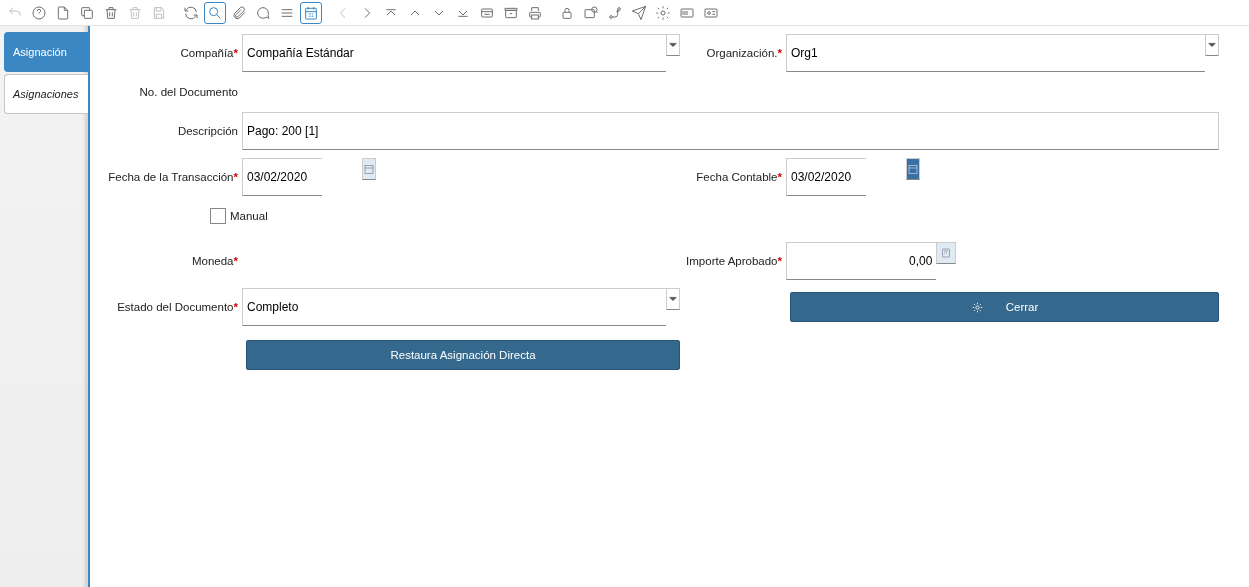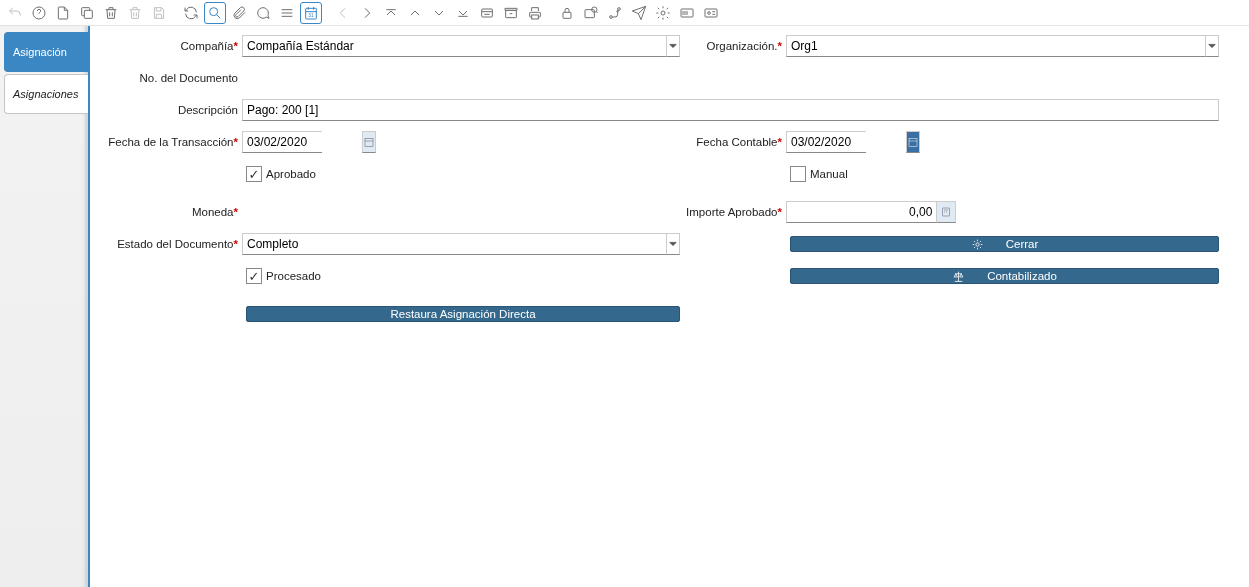--- a/index.html
+++ b/index.html
@@ -94,21 +94,21 @@
     font-size:11.5px;
     white-space:nowrap;
   }
   .req{color:#d40000;font-weight:bold;}
   .col.right .lbl{width:106px;}
   .fld{flex:1;display:flex;align-items:center;position:relative;}
   .text-input, .combo, .date-input, .num-input{
     height:22px;
     border:1px solid var(--border-light);
     border-bottom-color:#888;
-    padding:4px 4px;
+    padding:18px 4px;
     font-size:12px;
     font-family:inherit;
     background:#fff;
     width:100%;
   }
   .combo-wrap{display:flex;width:100%;}
   .combo{border-right:none;}
   .combo-btn{
     width:14px;height:22px;
     border:1px solid var(--border-light);
@@ -150,21 +150,21 @@
   }
   .chk.checked::after{
     content:"✓";
     font-size:13px;
     color:#333;
     line-height:1;
   }
   .chk-label{font-size:11.5px;}
   .action-btn{
     width:100%;
-    height:16px;
+    height:30px;
     background:var(--blue);
     color:#fff;
     border:1px solid #2a5575;
     display:flex;align-items:center;justify-content:center;
     gap:22px;
     font-size:11.5px;
     cursor:pointer;
     border-radius:2px;
   }
   .action-btn svg{width:13px;height:13px;stroke:#fff;fill:none;stroke-width:1.5;}
@@ -433,29 +433,20 @@
                   <rect x="4" y="5" width="16" height="16"></rect>
                   <line x1="4" y1="10" x2="20" y2="10"></line>
                 </svg>
               </div>
         </div>
           </div>
       </div>
     </div>
 
     <div class="form-row">
-      <div class="col left">
-        <div class="spacer-left"></div>
-        <div class="fld">
-            <div class="checkbox-wrap">
-          <div class="chk checked"></div>
-          <span class="chk-label">Aprobado</span>
-        </div>
-          </div>
-      </div>
       <div class="col right">
         <div class="spacer-left"></div>
         <div class="fld">
             <div class="checkbox-wrap">
           <div class="chk"></div>
           <span class="chk-label">Manual</span>
         </div>
           </div>
       </div>
     </div>
@@ -505,49 +496,27 @@
             <svg viewBox="0 0 24 24">
                 <circle cx="12" cy="12" r="3"></circle>
                 <path d="M12 3v3M12 18v3M3 12h3M18 12h3M5.6 5.6l2 2M16.4 16.4l2 2M5.6 18.4l2-2M16.4 7.6l2-2"></path>
               </svg>
             <span>Cerrar</span>
           </div>
         </div>
       </div>
     </div>
 
+
+    <div style="height:6px;"></div>
+
     <div class="form-row btn-row">
       <div class="col left">
         <div class="spacer-left"></div>
         <div class="fld">
-            <div class="checkbox-wrap">
-          <div class="chk checked"></div>
-          <span class="chk-label">Procesado</span>
-        </div>
-          </div>
-      </div>
-      <div class="col right">
-        <div class="spacer-left"></div>
-        <div class="fld">
-          <div class="action-btn">
-            <svg viewBox="0 0 24 24">
-                <path d="M12 3v18M5 21h14M7 7l-3 6h6l-3-6zM17 7l-3 6h6l-3-6zM6 7h12"></path>
-              </svg>
-            <span>Contabilizado</span>
-          </div>
-        </div>
-      </div>
-    </div>
-
-    <div style="height:6px;"></div>
-
-    <div class="form-row btn-row">
-      <div class="col left">
-        <div class="spacer-left"></div>
-        <div class="fld">
           <div class="action-btn">
             <span>Restaura Asignación Directa</span>
           </div>
         </div>
       </div>
       <div class="col right"></div>
     </div>
 
   </div>
 </div>

